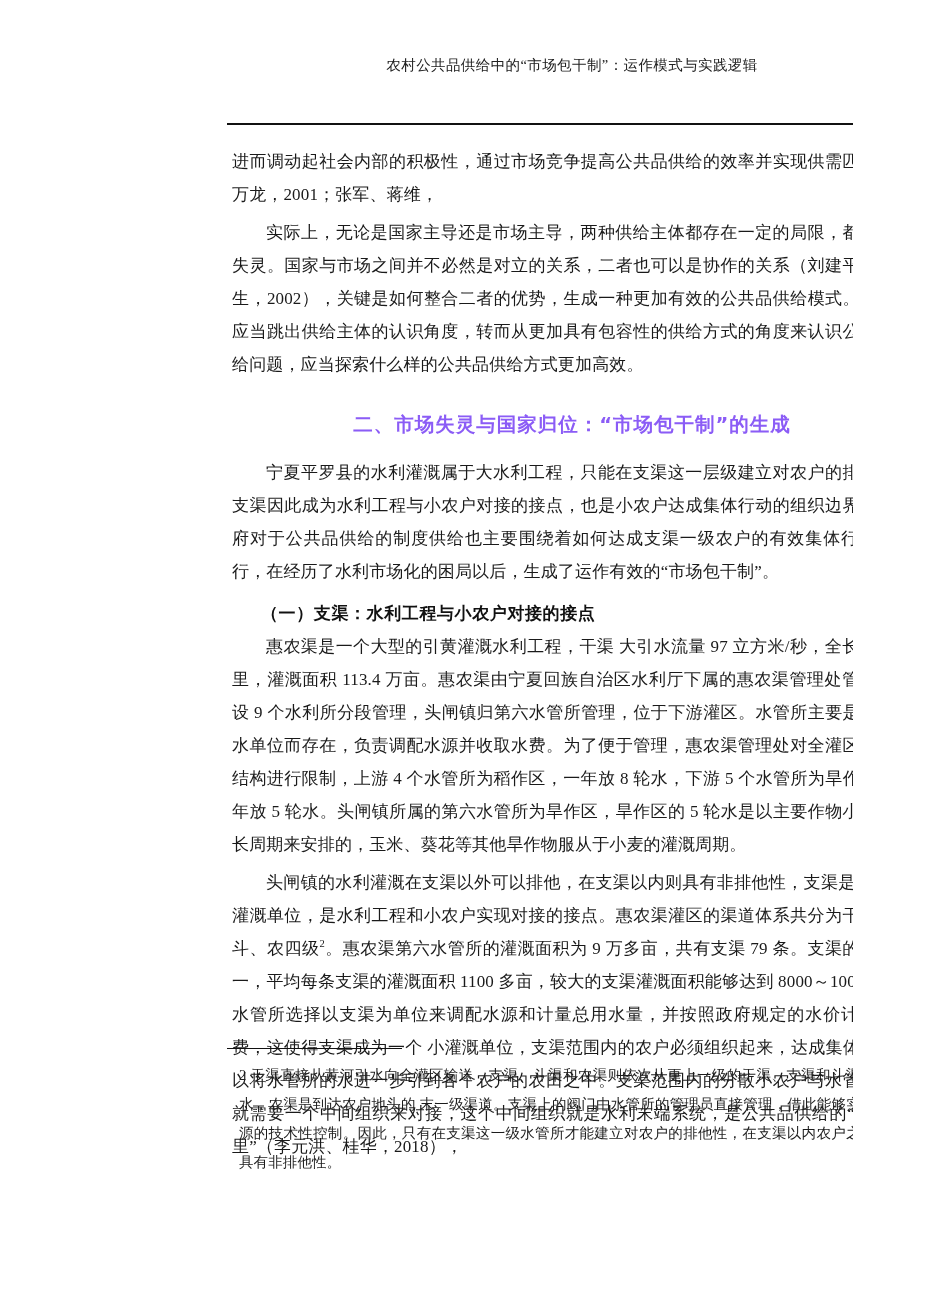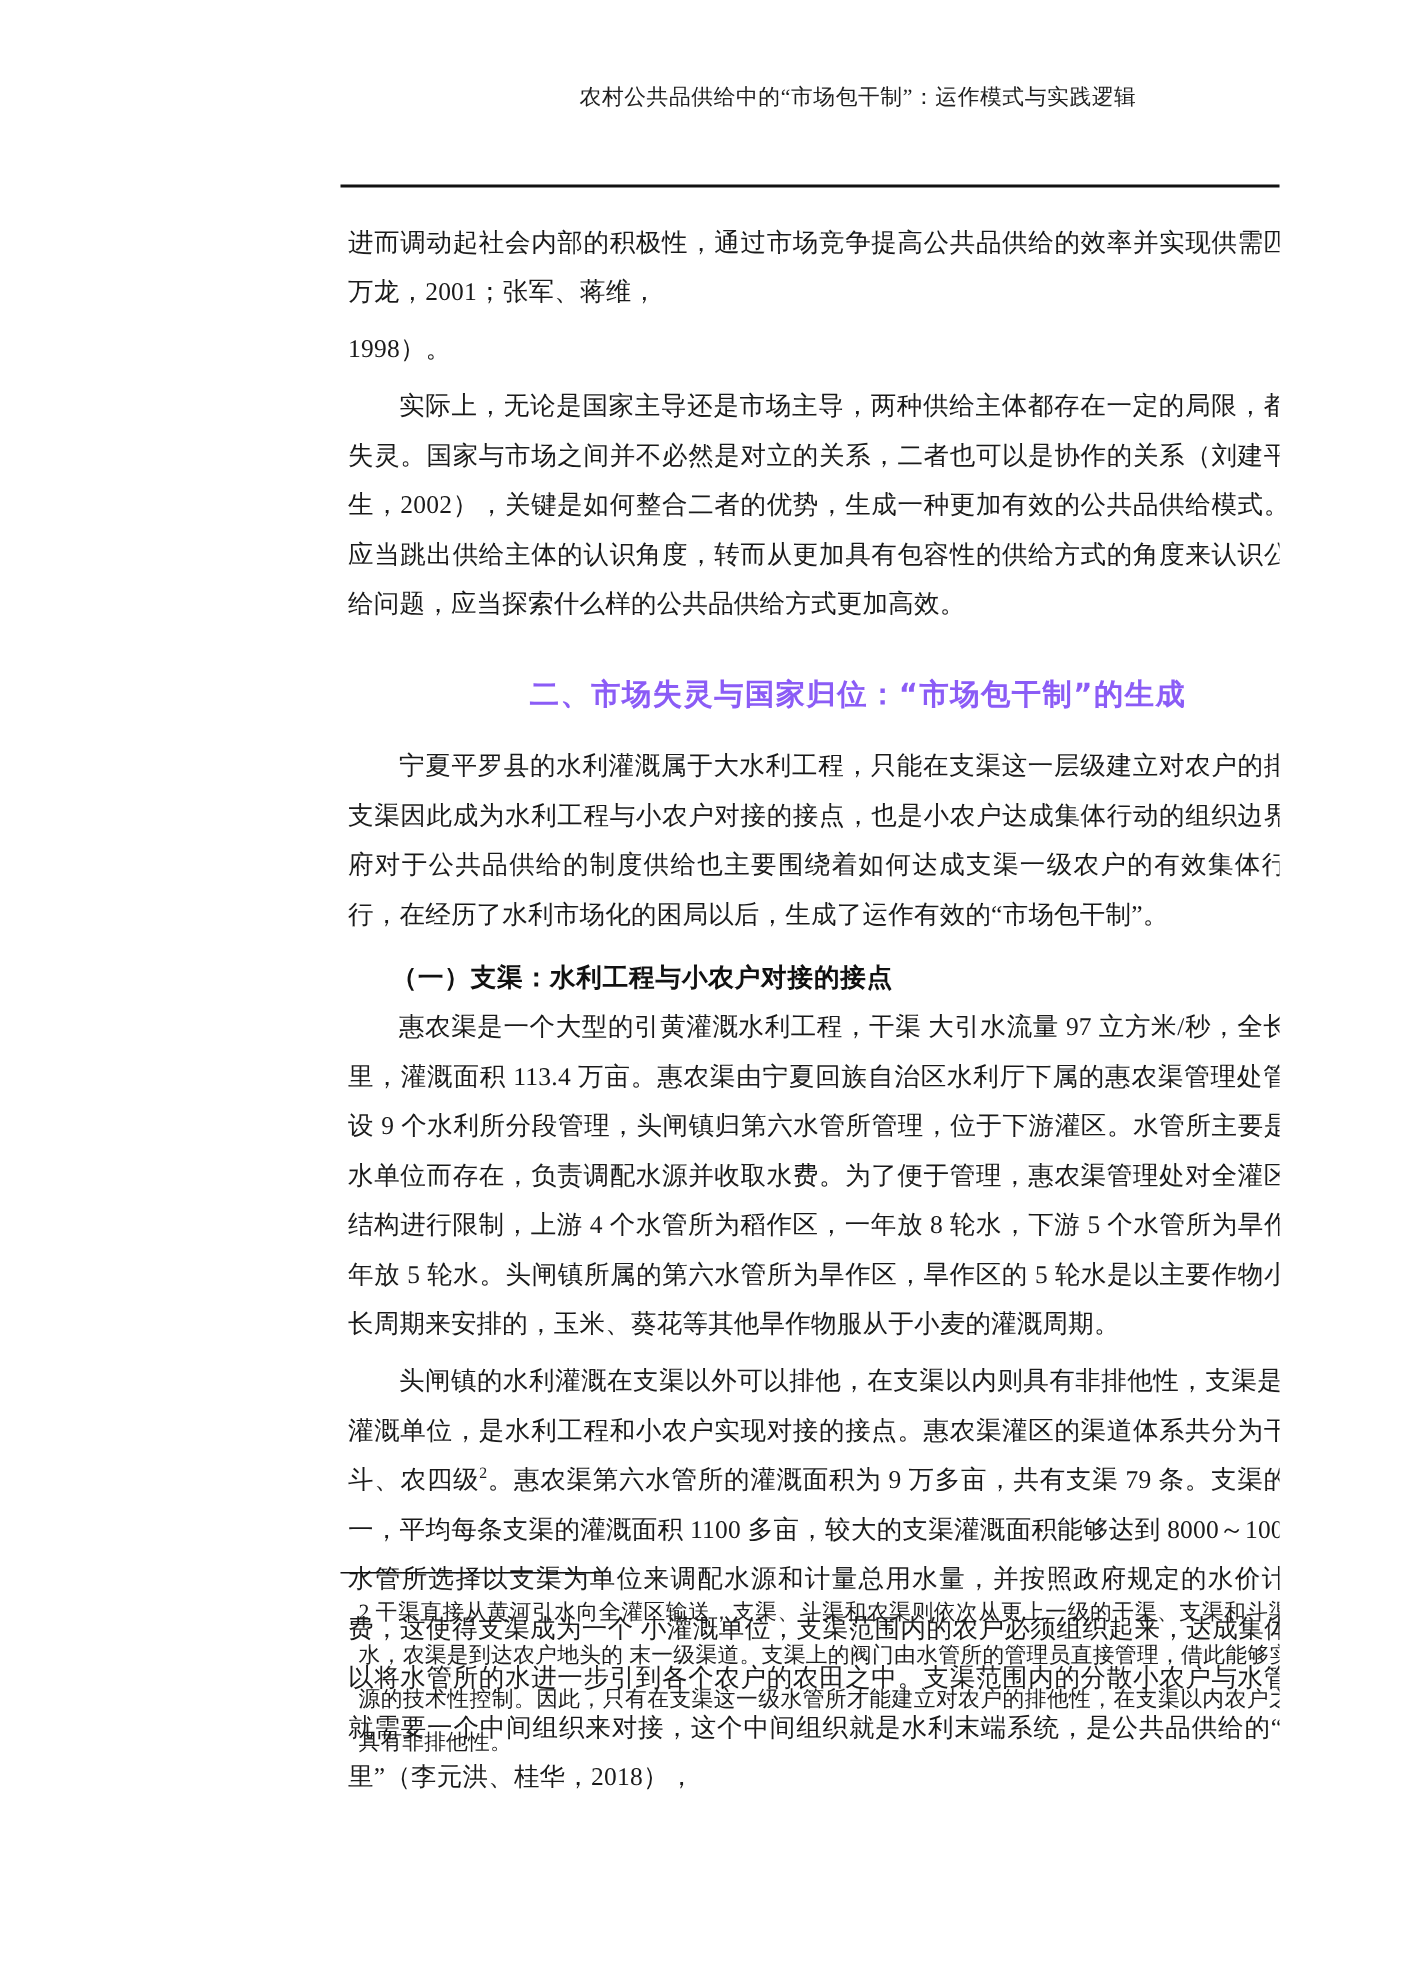--- a/index.html
+++ b/index.html
@@ -104,21 +104,20 @@
   <div class="content">
 
     <div class="running-head">农村公共品供给中的“市场包干制”：运作模式与实践逻辑</div>
 
     <div class="header-rule"></div>
 
     <div class="first-block">
 
       <p class="para noindent">进而调动起社会内部的积极性，通过市场竞争提高公共品供给的效率并实现供需匹配（林万龙，2001；张军、蒋维，</p>
 
-      <p class="para noindent">1998）。</p>
 
       <p class="para">实际上，无论是国家主导还是市场主导，两种供给主体都存在一定的局限，都可能会失灵。国家与市场之间并不必然是对立的关系，二者也可以是协作的关系（刘建平、龚冬生，2002），关键是如何整合二者的优势，生成一种更加有效的公共品供给模式。因此，应当跳出供给主体的认识角度，转而从更加具有包容性的供给方式的角度来认识公共品供给问题，应当探索什么样的公共品供给方式更加高效。</p>
 
 
       <h2 class="section-heading">二、市场失灵与国家归位：“市场包干制”的生成</h2>
 
       <p class="para">宁夏平罗县的水利灌溉属于大水利工程，只能在支渠这一层级建立对农户的排他性，支渠因此成为水利工程与小农户对接的接点，也是小农户达成集体行动的组织边界。而政府对于公共品供给的制度供给也主要围绕着如何达成支渠一级农户的有效集体行动来进行，在经历了水利市场化的困局以后，生成了运作有效的“市场包干制”。</p>
 
       <h3 class="subsection-heading">（一）支渠：水利工程与小农户对接的接点</h3>
 

